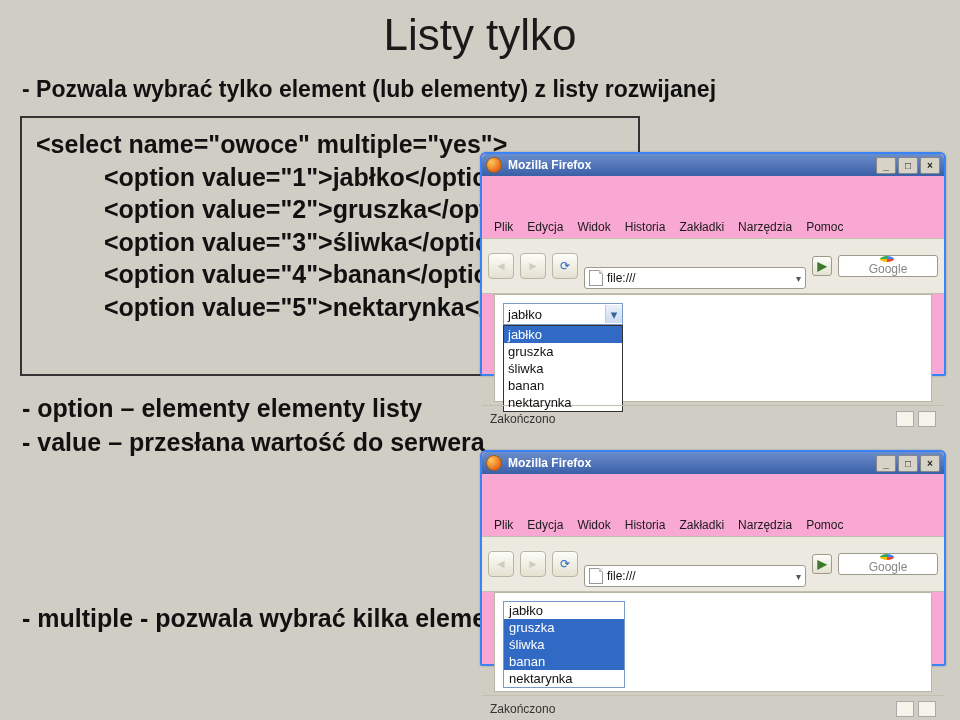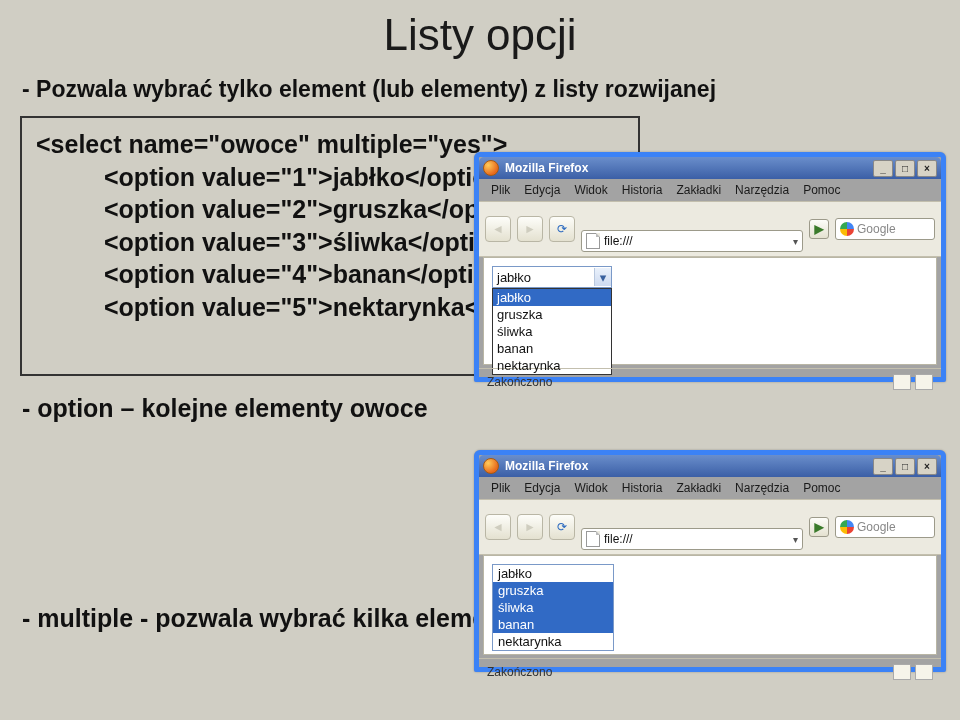--- a/index.html
+++ b/index.html
@@ -58,22 +58,22 @@
     left: 22px;
     top: 604px;
     font-size: 25px;
     font-weight: 700;
   }
 
   
   .ffwin {
     position: absolute;
     width: 462px;
-    background: #a3a3a3;
-    border: 5px solid #3b82f6;
+    background: #f9a8d4;
+    border: 2px solid #3b82f6;
     border-radius: 6px 6px 2px 2px;
     box-shadow: 0 0 2px rgba(0,0,0,.3);
     font-family: Tahoma, Arial, sans-serif;
     font-size: 12px;
   }
   .ffwin.top1 { top: 152px; right: 14px; height: 220px; }
   .ffwin.top2 { top: 450px; right: 14px; height: 212px; }
   .titlebar {
     height: 22px;
     background: linear-gradient(#6a8ecb, #3b5fa6);
@@ -100,20 +100,21 @@
     display:flex; align-items:center; justify-content:center;
     color:#222; font-size:10px; font-weight:700;
   }
   .menubar {
     display:flex; gap: 2px;
     padding: 3px 6px;
     border-bottom: 1px solid #c3bfae;
     color: #1a1a1a;
     text-decoration: underline;
     text-decoration-color: rgba(0,0,0,0);
+    margin-top: 40px;
   }
   .menubar span { padding: 1px 6px; }
   .toolbar {
     display:flex; align-items:center;
     padding: 4px 6px;
     gap: 6px;
     border-bottom: 1px solid #c3bfae;
     background:#eceae0;
   }
   .navbtn {
@@ -140,30 +141,30 @@
     margin-right:4px; position:relative;
   }
   .urlbox .fileicon:after{content:"";position:absolute;right:-1px;top:-1px;border-top:4px solid #eceae0;border-left:4px solid #bbb;}
   .urlbox .dd { margin-left:auto; color:#555; font-size:10px;}
   .gbtn{
     width:18px;height:18px;border:1px solid #9c9a8a;border-radius:3px;
     background:linear-gradient(#fdfdf9,#e4e1d0); display:flex;align-items:center;justify-content:center; color:#3a7a2a;font-weight:700;
   }
   .searchbox{
     width:90px;height:20px;border:1px solid #9c9a8a;border-radius:3px;background:#fff;
-    display:flex;align-items:center;padding:0 4px;color:#888;
+    display:flex;align-items:center;padding:0 4px;color:#888;flex-direction:column;
   }
   .searchbox .gico{
     width:14px;height:14px;display:inline-block;margin-right:3px;
     background: conic-gradient(#4285F4 0 25%, #EA4335 0 50%, #FBBC05 0 75%, #34A853 0 100%);
     border-radius:50%;
   }
   .content {
     background:#fff;
-    margin: 0 4px;
+    margin: 0 12px;
     border:1px solid #b9b6a5;
     padding: 8px;
     height: 108px;
     box-sizing:border-box;
   }
   .ffwin.top2 .content{ height:100px;}
   .statusbar{
     display:flex; align-items:center; padding:5px 8px;
     border-top:1px solid #c3bfae; color:#333; font-size:12px;
     margin-top:3px;
@@ -191,34 +192,35 @@
   
   .listbox{
     width:120px;border:1px solid #7a99c8;background:#fff;font-size:13px;
   }
   .listbox div{ padding:1px 5px; }
   .listbox .sel{ background:#316ac5; color:#fff;}
 </style>
 </head>
 <body>
 
-<div class="title">Listy opcji</div>
+<div class="title">Listy tylko</div>
 <div class="intro">- Pozwala wybrać tylko element (lub elementy) z listy rozwijanej</div>
 
 <div class="codebox">
   <span>&lt;select name="owoce" multiple="yes"&gt;</span><br>
   <span class="ind">&lt;option value="1"&gt;jabłko&lt;/option&gt;</span>
   <span class="ind">&lt;option value="2"&gt;gruszka&lt;/option&gt;</span>
   <span class="ind">&lt;option value="3"&gt;śliwka&lt;/option&gt;</span>
   <span class="ind">&lt;option value="4"&gt;banan&lt;/option&gt;</span>
   <span class="ind">&lt;option value="5"&gt;nektarynka&lt;/opti</span>
 </div>
 
 <div class="notes">
-  <div>- option – kolejne elementy owoce</div>
+  <div>- option – elementy elementy listy</div>
+  <div>- value – przesłana wartość do serwera</div>
 </div>
 <div class="note3">- multiple - pozwala wybrać kilka elementów</div>
 
 <div class="ffwin top1">
   <div class="titlebar">
     <span class="fficon"></span>
     <span>Mozilla Firefox</span>
     <span class="spacer"></span>
     <span class="winbtn">_</span>
     <span class="winbtn">□</span>

